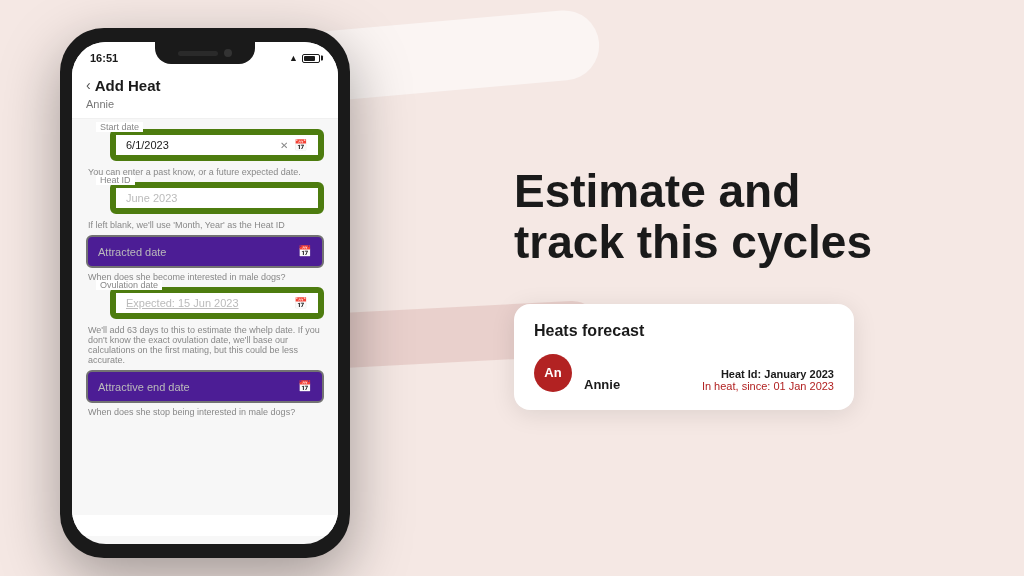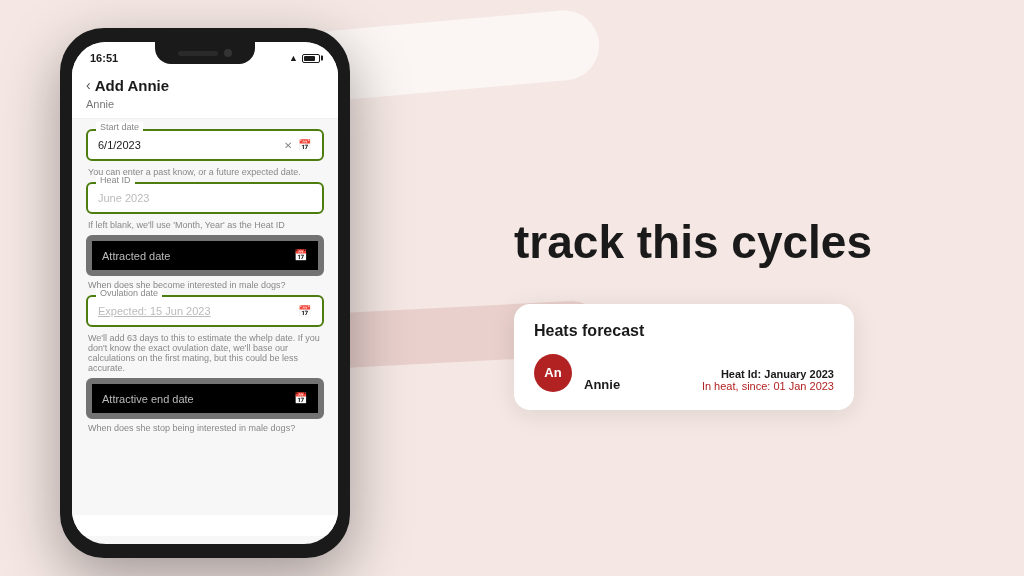--- a/index.html
+++ b/index.html
@@ -178,28 +178,29 @@
       position: absolute;
       top: -7px;
       left: 10px;
       background: #fff;
       padding: 0 4px;
       font-size: 9px;
       color: #888;
       z-index: 1;
     }
     .field-box {
-      border: 2px solid #4d7c0f;
+      border: 6px solid #4d7c0f;
       border-radius: 6px;
       background: #fff;
       padding: 0 10px;
       display: flex;
       align-items: center;
       justify-content: space-between;
       min-height: 32px;
+      margin-left: 24px;
     }
     .field-box-value {
       font-size: 11px;
       color: #1a1a1a;
     }
     .field-box-icons {
       display: flex;
       gap: 6px;
       align-items: center;
     }
@@ -212,23 +213,23 @@
       margin-top: 2px;
       margin-bottom: 5px;
       padding-left: 2px;
     }
 
     
     .plain-field-group {
       margin-bottom: 4px;
     }
     .plain-field-box {
-      border: 6px solid #737373;
+      border: 2px solid #737373;
       border-radius: 6px;
-      background: #000000;
+      background: #4c1d95;
       padding: 8px 10px;
       display: flex;
       align-items: center;
       justify-content: space-between;
       min-height: 32px;
     }
     .plain-field-placeholder {
       font-size: 11px;
       color: #bbb;
     }
@@ -328,21 +329,21 @@
             <div class="battery-fill"></div>
           </div>
         </div>
       </div>
 
       <div class="screen-content">
 
         <div class="app-header">
           <div class="back-row">
             <span class="back-arrow">‹</span>
-            <span class="header-title">Add Annie</span>
+            <span class="header-title">Add Heat</span>
           </div>
           <span class="header-subtitle">Annie</span>
         </div>
 
         <div class="form-area">
 
           <div class="field-group">
             <span class="field-label-float">Start date</span>
             <div class="field-box">
               <span class="field-box-value">6/1/2023</span>
@@ -388,21 +389,21 @@
           <div class="field-hint">When does she stop being interested in male dogs?</div>
 
         </div>
       </div>
     </div>
   </div>
 </div>
 
 <div class="right-panel">
   <div class="headline">
-    <br>
+    <span>Estimate and</span><br>
     <span>track this cycles</span>
   </div>
 
   <div class="forecast-card">
     <div class="forecast-title">Heats forecast</div>
     <div class="forecast-row">
       <div class="avatar">An</div>
       <span class="forecast-dog-name">Annie</span>
       <div class="forecast-right">
         <div class="heat-id-label">Heat Id: January 2023</div>

